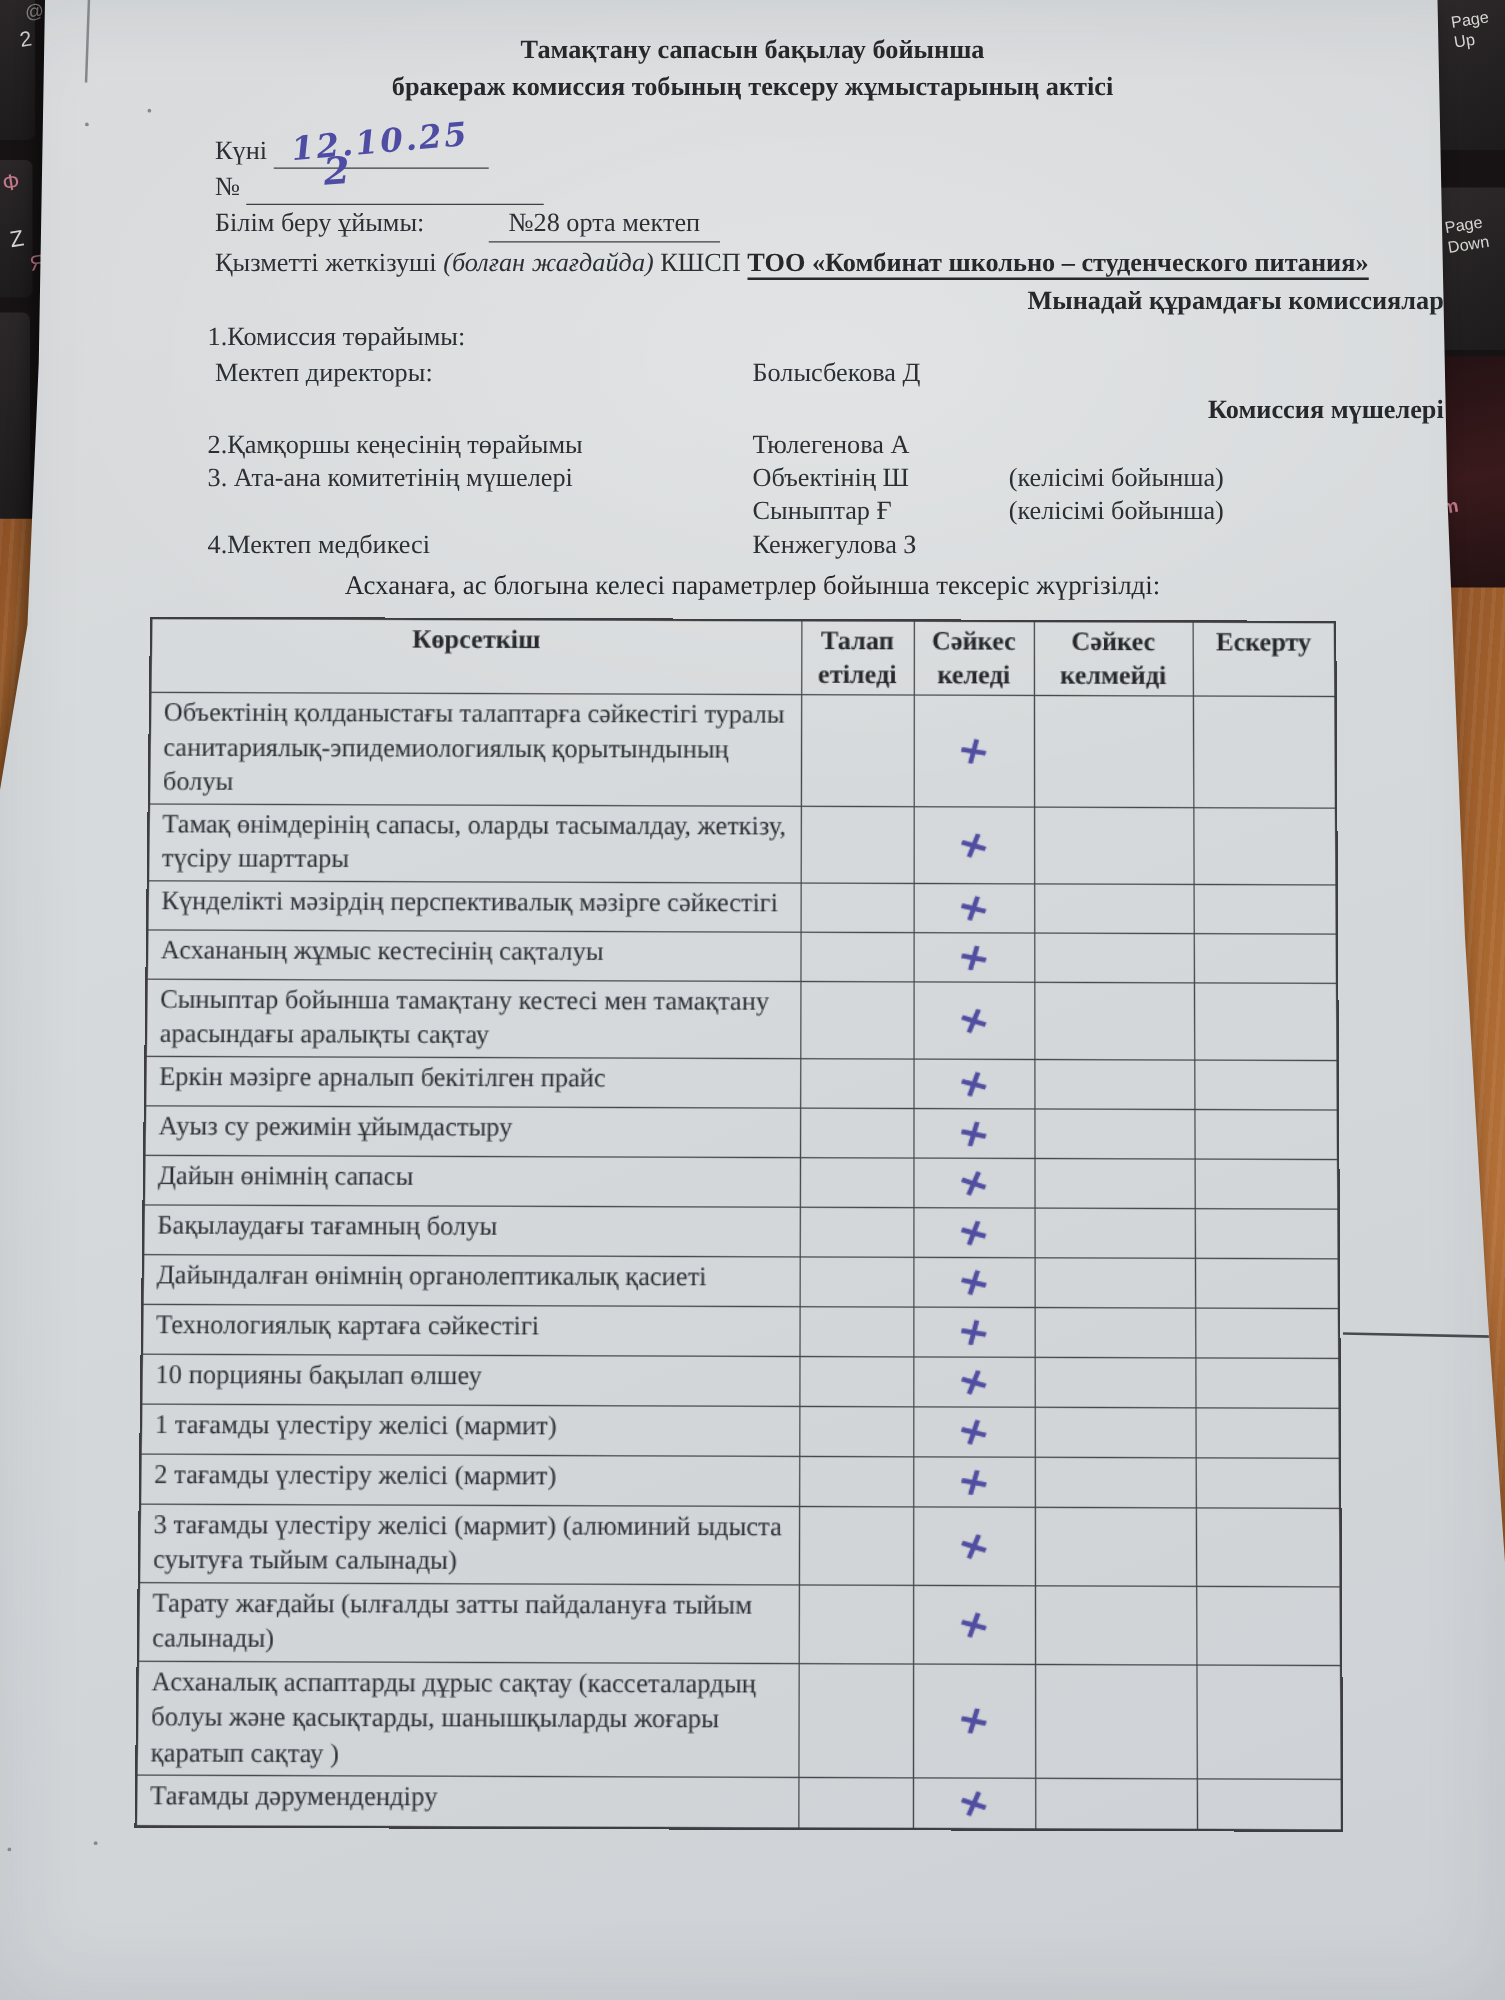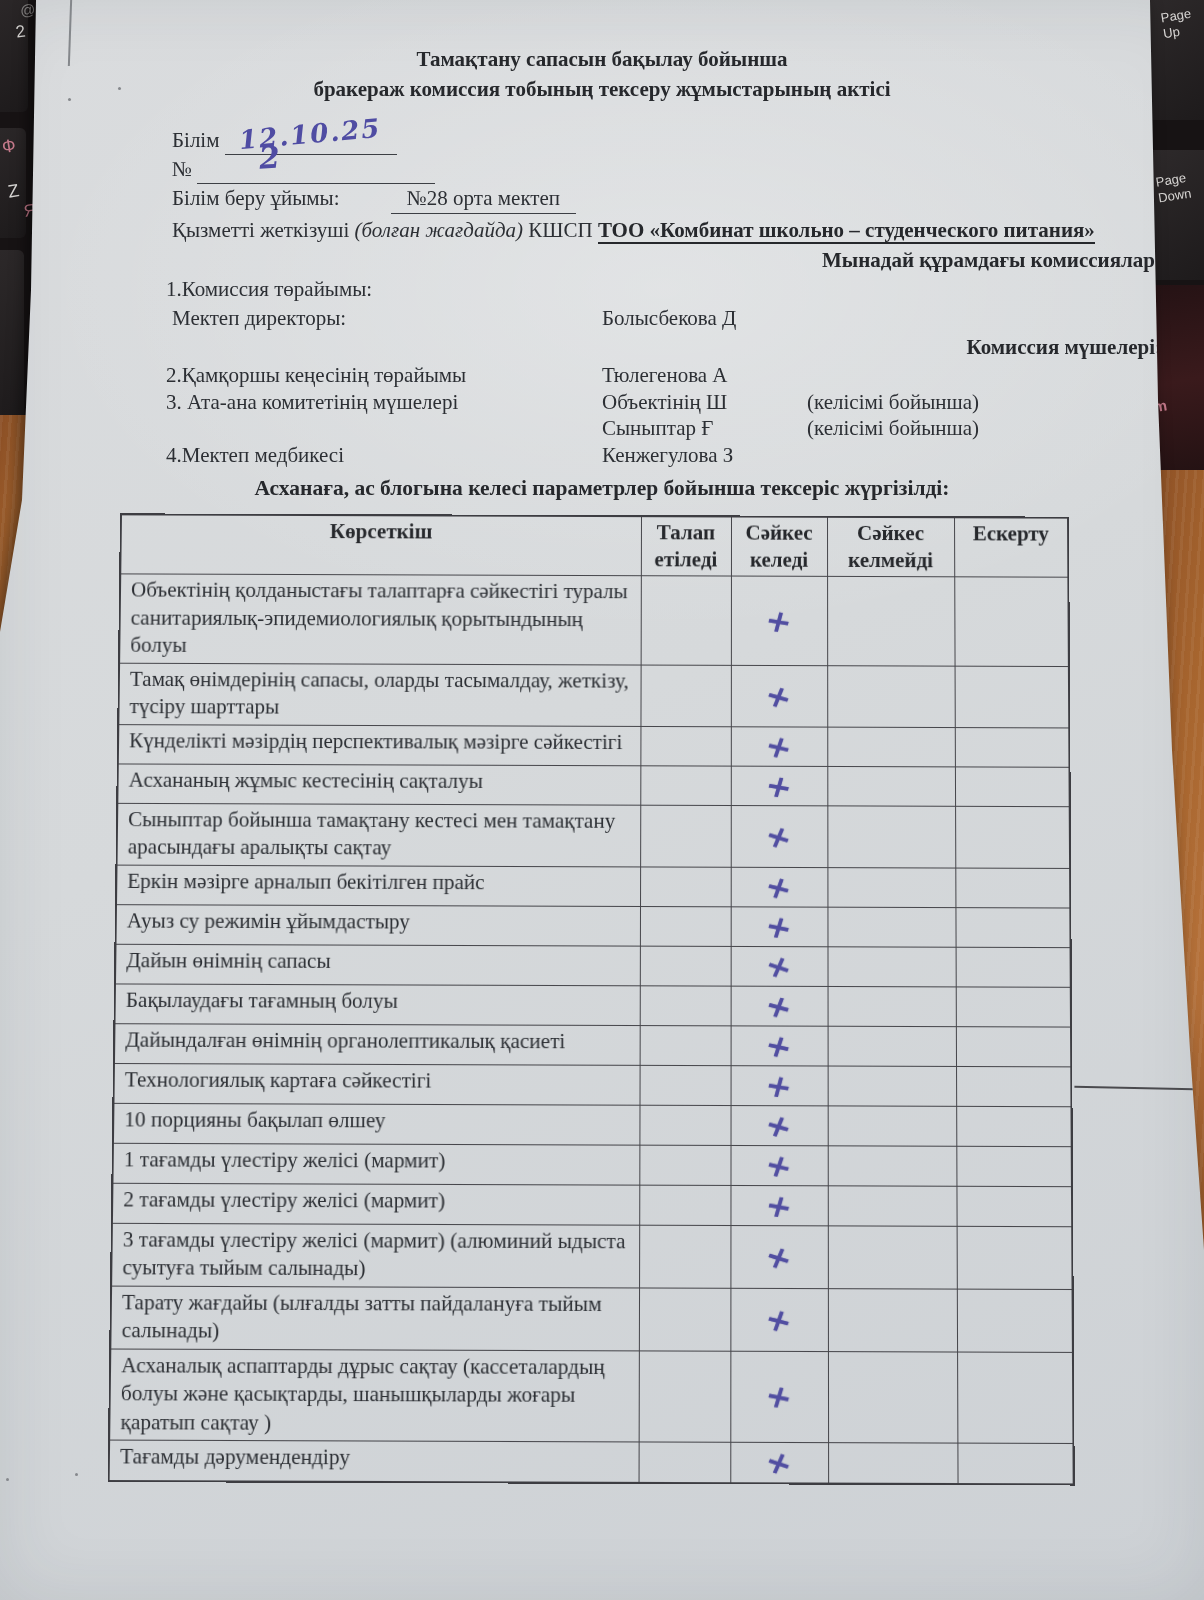--- a/index.html
+++ b/index.html
@@ -28,39 +28,39 @@
     background:
       radial-gradient(ellipse 900px 500px at 55% 18%, rgba(255,255,255,.25), rgba(255,255,255,0) 70%),
       linear-gradient(160deg,#dadcde 0%,#d6d9db 45%,#cdd1d5 100%);
     box-shadow:inset 0 0 70px rgba(40,45,55,.10);
   }
   .crease{position:absolute;left:69px;top:0;width:2px;height:66px;background:#84878b;transform:rotate(2deg);}
   .speck{position:absolute;width:3px;height:3px;border-radius:50%;background:#85888c;}
   
   .doc{position:absolute;left:0;top:0;width:1204px;color:#2c2f34;font-size:21px;}
   .title{font-weight:bold;text-align:center;width:1100px;margin:0 auto;line-height:30px;color:#26282c;}
-  .title.first{margin-top:44px;}
+  .title.first{margin-top:24px;}
   .fields{margin-left:172px;margin-top:22px;line-height:29px;width:990px;}
   .fline{position:relative;white-space:nowrap;}
   .u{display:inline-block;border-bottom:1.6px solid #3c3f44;}
   .hand{color:#4f4ca3;font-style:italic;font-weight:bold;letter-spacing:2px;
         font-family:"DejaVu Serif",serif;display:inline-block;}
   .date-u{width:172px;position:relative;height:26px;vertical-align:bottom;}
   .date-hand{position:absolute;left:14px;top:-8px;font-size:26px;transform:rotate(-5deg);}
   .num-u{width:238px;position:relative;height:26px;vertical-align:bottom;}
   .num-hand{position:absolute;left:62px;top:-14px;font-size:30px;transform:rotate(-4deg);}
   .org-val{margin-left:46px;padding:0 16px;}
   .it{font-style:italic;}
   .b{font-weight:bold;color:#26282c;text-align:right;}
   .bul{font-weight:bold;color:#26282c;border-bottom:2px solid #26282c;}
   .supplier{white-space:normal;line-height:32px;}
   .chair-row{display:grid;grid-template-columns:430px auto;}
   .member-row{display:grid;grid-template-columns:430px 205px auto;line-height:26.5px;}
   .m-role{margin-left:-6px;}
-  .intro{font-weight:bold;text-align:center;width:1020px;margin:8px auto 0;color:#26282c;font-size:21.5px;}
+  .intro{font-weight:normal;text-align:center;width:1020px;margin:8px auto 0;color:#26282c;font-size:21.5px;}
   
   .tbl-box{margin:14px 0 0 120px;width:947px;
     transform:perspective(1500px) rotateX(1.7deg) rotate(.2deg);transform-origin:top center;}
   table{border-collapse:collapse;width:947px;table-layout:fixed;}
   th,td{border:1.6px solid #46464b;vertical-align:top;}
   table{border:2.2px solid #3d3d42;}
   th{font-size:21px;line-height:27px;padding:2px 4px;text-align:center;font-weight:bold;color:#26282c;}
   td.ind{font-size:21px;line-height:27.5px;padding:2px 6px 3px 10px;color:#2c2f34;}
   td.chk{text-align:center;vertical-align:middle;}
   .mark{display:inline-block;color:#514ea1;font-size:31px;font-weight:bold;
@@ -102,21 +102,21 @@
     <div class="speck" style="left:118px;top:87px;"></div>
     <div class="speck" style="left:75px;top:1473px;"></div>
     <div class="speck" style="left:6px;top:1478px;"></div>
 
     <div class="doc">
       <div class="title first">Тамақтану сапасын бақылау бойынша</div>
       <div class="title">бракераж комиссия тобының тексеру жұмыстарының актісі</div>
 
       <div class="fields">
         <div class="fline">
-          <span>Білім</span>
+          <span>Күні</span>
           <span class="u date-u"><span class="hand date-hand">12.10.25</span></span>
         </div>
         <div class="fline">
           <span>№</span>
           <span class="u num-u"><span class="hand num-hand">2</span></span>
         </div>
         <div class="fline">
           <span>Білім беру ұйымы:</span>
           <span class="u org-val">№28 орта мектеп</span>
         </div>

